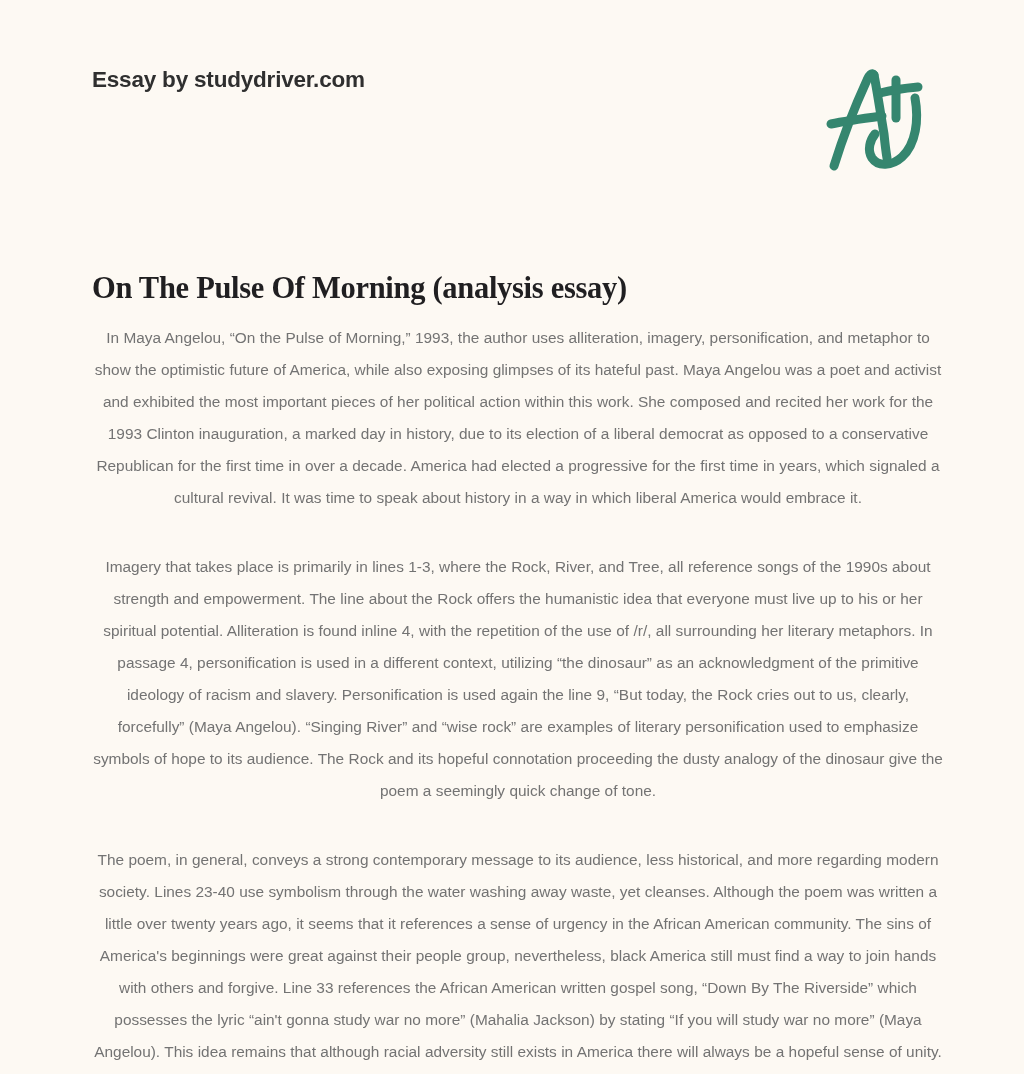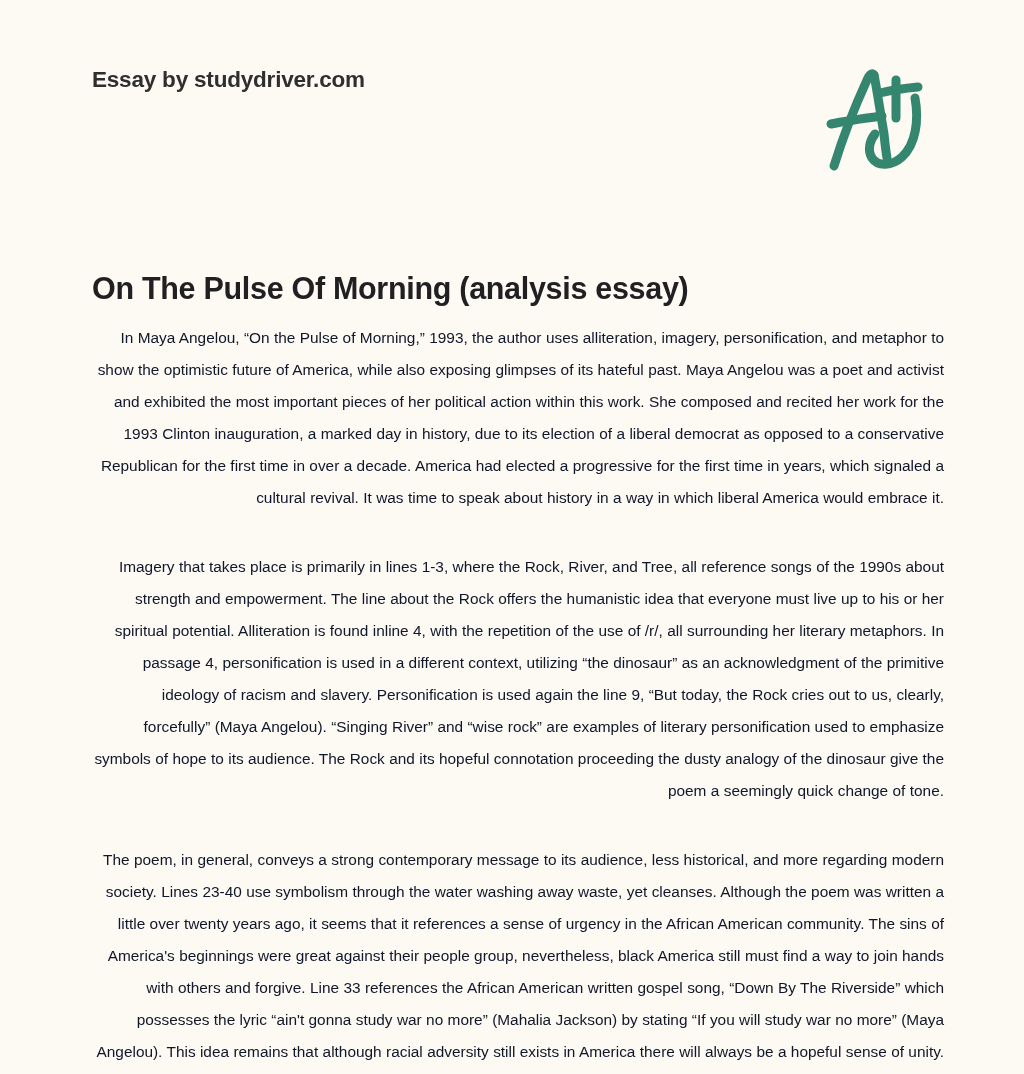--- a/index.html
+++ b/index.html
@@ -75,36 +75,37 @@
   .title {
     position: absolute;
     left: 92px;
     top: 249px;
     width: 860px;
     font-size: 30.5px;
     font-weight: bold;
     color: #201f21;
     letter-spacing: -0.3px;
     line-height: 1.25;
+    font-family: Liberation Serif, serif;
   }
 
   
   .article {
     position: absolute;
     left: 92px;
     top: 322px;
     width: 852px;
   }
 
   .article p {
     margin: 0 0 37px 0;
     font-size: 15.4px;
     line-height: 32px;
-    color: #0f172a;
-    text-align: right;
+    color: #737373;
+    text-align: center;
     word-spacing: 0.1px;
   }
   .article p:last-child { margin-bottom: 0; }
 </style>
 </head>
 <body>
 
 <div class="page">
 
   <div class="header">

